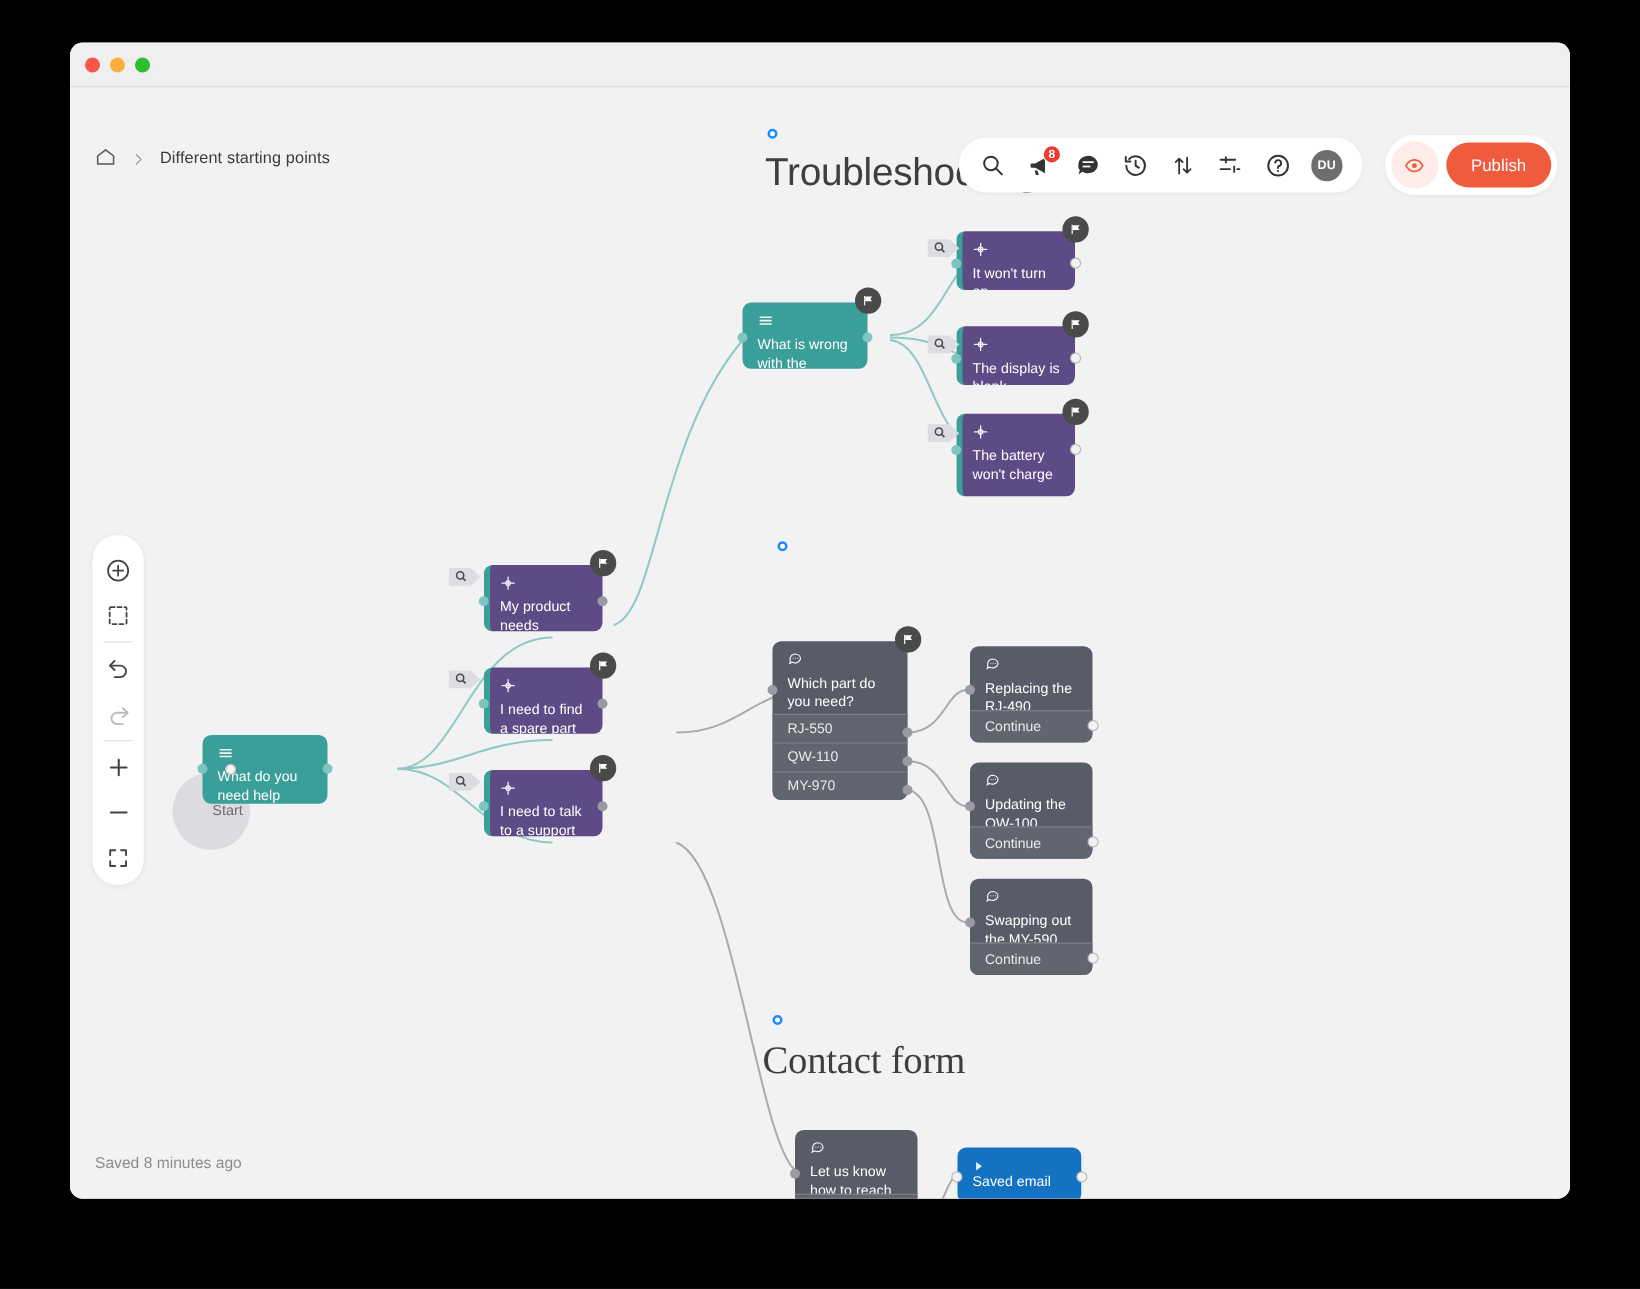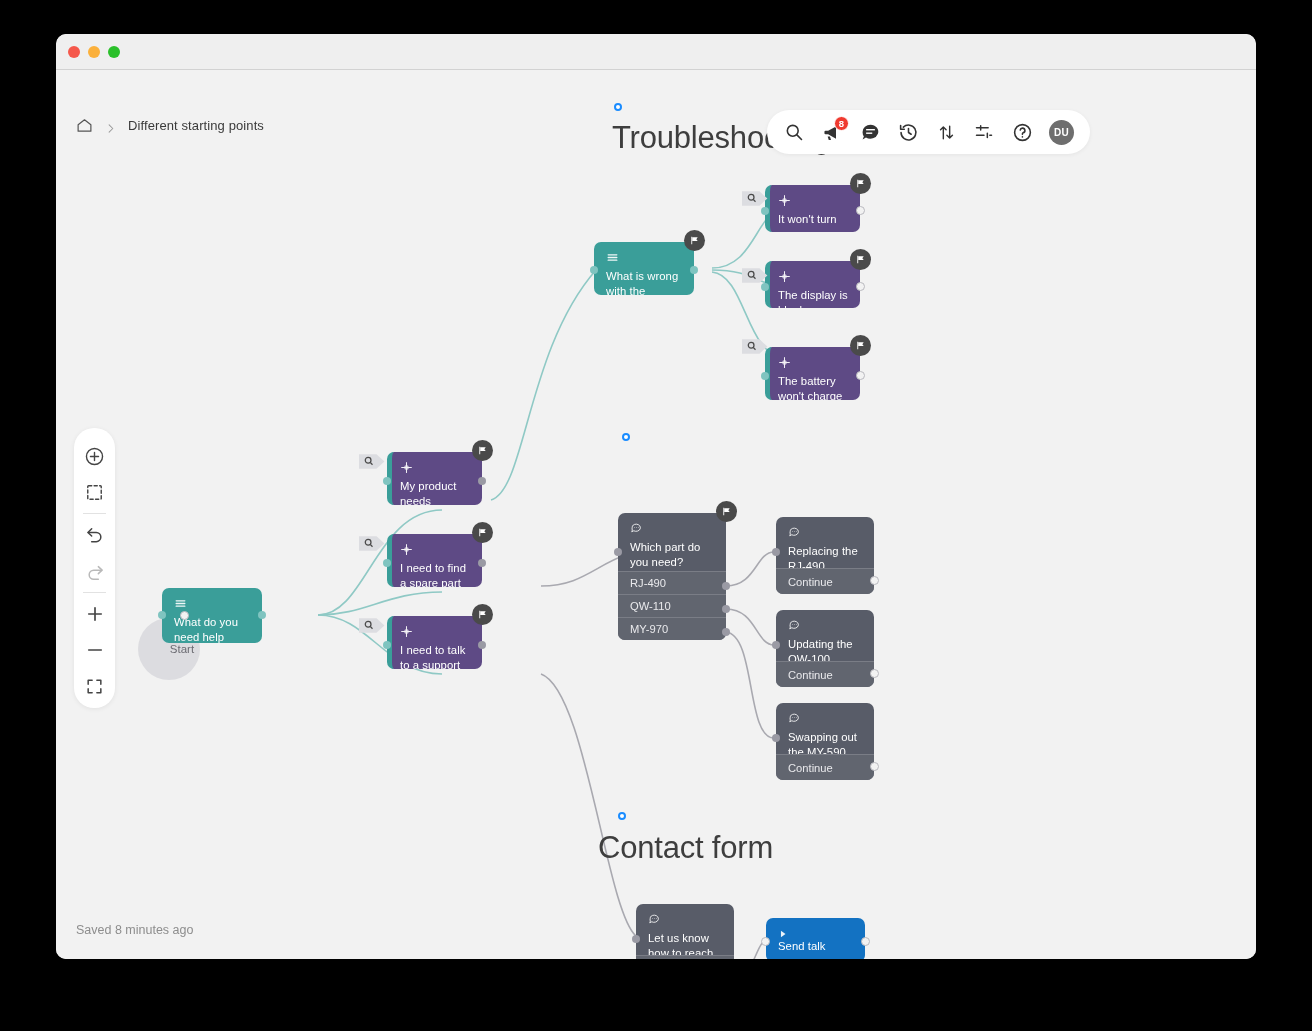--- a/index.html
+++ b/index.html
@@ -378,20 +378,29 @@
       <span class="tb-icon">
         <svg viewBox="0 0 24 24" width="21" height="21" fill="none" stroke="#333" stroke-width="1.8" stroke-linecap="round" stroke-linejoin="round">
           <circle cx="12" cy="12" r="9"></circle>
           <path d="M9.4 9.2 a2.7 2.7 0 1 1 3.3 3.1 c-.6.2-.8.7-.8 1.3 v.5"></path>
           <circle cx="11.9" cy="17" r=".95" fill="#333" stroke="none"></circle>
         </svg>
       </span>
       <span class="avatar">DU</span>
     </div>
 
+    <div id="publish-group">
+      <span id="preview-btn">
+        <svg viewBox="0 0 24 24" width="17" height="17" fill="none" stroke="#ef5b3d" stroke-width="1.9">
+          <path d="M2.5 12 C5 7.5 8.5 5.5 12 5.5 C15.5 5.5 19 7.5 21.5 12 C19 16.5 15.5 18.5 12 18.5 C8.5 18.5 5 16.5 2.5 12 z"></path>
+          <circle cx="12" cy="12" r="2.8" fill="#ef5b3d" stroke="none"></circle>
+        </svg>
+      </span>
+      <button id="publish-btn">Publish</button>
+    </div>
 
     <div id="left-tools">
       <span class="lt-btn">
         <svg viewBox="0 0 24 24" width="21" height="21" fill="none" stroke="#444" stroke-width="1.6" stroke-linecap="round">
           <circle cx="12" cy="12" r="9.2"></circle>
             <path d="M12 7.4 v9.2 M7.4 12 h9.2"></path>
         </svg>
       </span>
       <span class="lt-btn">
         <svg viewBox="0 0 24 24" width="19" height="19" fill="none" stroke="#444" stroke-width="1.8" stroke-linecap="round" stroke-dasharray="4 3">
@@ -428,21 +437,21 @@
         </svg>
       </span>
     </div>
 
     <span class="section-dot" style="left:558px; top:33px;"></span>
     <div class="section-title" style="left:556px; top:50px;">Troubleshooting</div>
 
     <span class="section-dot" style="left:566px; top:363px;"></span>
 
     <span class="section-dot" style="left:562px; top:742px;"></span>
-    <div class="section-title" style="left:542px; top:760px;">Contact form</div>
+    <div class="section-title" style="left:554px; top:760px;font-family:Liberation Serif, serif;">Contact form</div>
 
     <div id="start-node">Start</div>
     <span class="port hollow" style="left:124px; top:541px;"></span>
 
     <div class="node teal" style="left:106px; top:518px; width:100px; height:55px;">
       <div class="node-body">
         <span class="ico">
           <svg viewBox="0 0 24 24" width="13" height="13" stroke="#fff" stroke-width="2.4" stroke-linecap="round">
             <path d="M4 7 h16 M4 12 h16 M4 17 h16"></path>
           </svg>
@@ -619,21 +628,21 @@
 
     <span class="search-tag" style="left:686px; top:267px;">
       <svg viewBox="0 0 34 22" width="27" height="19">
         <path d="M0 2 h22 l10 9 l-10 9 H0 z" fill="#dcdde1"></path>
         <g transform="translate(7,5)" fill="none" stroke="#4a4a4a" stroke-width="1.6">
             <circle cx="4.5" cy="4.5" r="3.6"></circle>
             <path d="M7.3 7.3 L10 10"></path>
           </g>
       </svg>
     </span>
-    <div class="node purple" style="left:709px; top:277px; width:95px; height:53px;">
+    <div class="node purple" style="left:709px; top:261px; width:95px; height:66px;">
       <div class="node-body">
         <span class="ico" style="left:8px;">
           <svg viewBox="0 0 24 24" width="13" height="13" fill="none" stroke="#fff" stroke-width="1.9" stroke-linecap="round">
             <path d="M12 3 v18 M3 12 h18"></path>
               <circle cx="12" cy="12" r="3.2"></circle>
           </svg>
         </span>
         <div class="ntext" style="left:8px;">The battery won't charge</div>
       </div>
       <span class="port teal-p" style="left:-4px; top:25px;"></span>
@@ -651,21 +660,21 @@
         <span class="ico">
           <svg viewBox="0 0 24 24" width="13" height="13" fill="none" stroke="#fff" stroke-width="1.7">
             <path d="M12 4 a8 6.6 0 1 1 -5 12.2 L3.2 18 l1.1-3 A6.8 6.8 0 0 1 4 10.6 A8 6.6 0 0 1 12 4 z"></path>
             <circle cx="8.6" cy="10.4" r=".85" fill="#fff" stroke="none"></circle>
             <circle cx="12" cy="10.4" r=".85" fill="#fff" stroke="none"></circle>
             <circle cx="15.4" cy="10.4" r=".85" fill="#fff" stroke="none"></circle>
           </svg>
         </span>
         <div class="ntext">Which part do you need?</div>
         <div style="position:absolute; left:0; right:0; bottom:0;">
-          <div class="opt-row">RJ-490</div>
+          <div class="opt-row">RJ-550</div>
           <div class="opt-row">QW-110</div>
           <div class="opt-row">MY-970</div>
         </div>
       </div>
       <span class="port gray-p" style="left:-4px; top:35px;"></span>
       <span class="port gray-p" style="right:-4px; top:69px;"></span>
       <span class="port gray-p" style="right:-4px; top:92px;"></span>
       <span class="port gray-p" style="right:-4px; top:115px;"></span>
       <span class="flag-badge" style="right:-11px; top:-12px;">
         <svg viewBox="0 0 24 24" width="11" height="11" fill="#fff">
@@ -743,21 +752,21 @@
 
     </div>
 
     <div class="node blue" style="left:710px; top:848px; width:99px; height:44px;">
       <div class="node-body">
         <span class="ico" style="top:7px;">
           <svg viewBox="0 0 24 24" width="10" height="10" fill="#fff">
             <path d="M7 4 L18 12 L7 20 z"></path>
           </svg>
         </span>
-        <div class="ntext" style="top:21px;">Send talk</div>
+        <div class="ntext" style="top:21px;">Saved email</div>
       </div>
       <span class="port hollow" style="left:-5px; top:19px;"></span>
       <span class="port hollow" style="right:-5px; top:19px;"></span>
     </div>
 
     <div id="saved-label">Saved 8 minutes ago</div>
 
   </div>
 </div>
 

